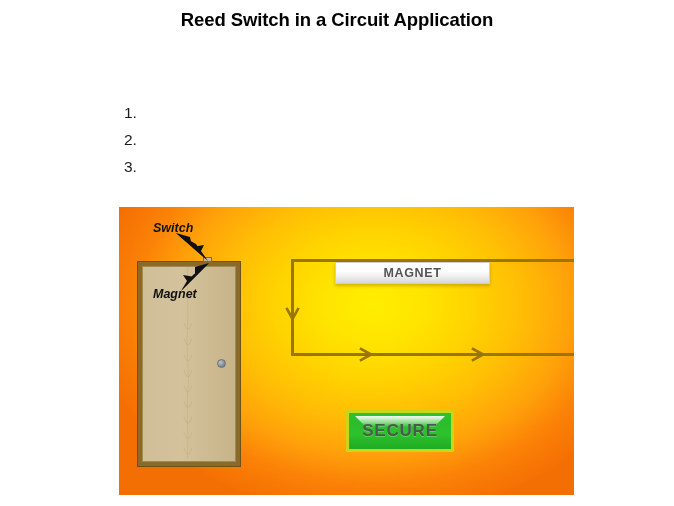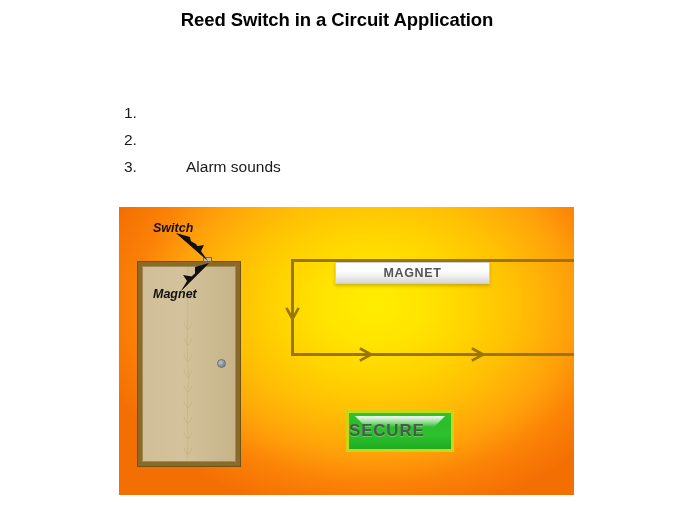--- a/index.html
+++ b/index.html
@@ -189,20 +189,21 @@
     position: absolute;
     left: 227px;
     top: 203px;
     width: 108px;
     height: 42px;
     box-sizing: border-box;
     border: 3px solid #cbd616;
     background: linear-gradient(180deg, #2fc22f 0%, #2bbd2b 30%, #2ec12e 58%, #1eac22 100%);
     display: flex;
     align-items: center;
+    justify-content: center;
     position: absolute;
   }
   #secure-gloss {
     position: absolute;
     left: 6px;
     top: 3px;
     width: calc(100% - 12px);
     height: 11px;
     background: linear-gradient(180deg, rgba(255,255,255,0.95) 0%, rgba(255,255,255,0.45) 60%, rgba(255,255,255,0.02) 100%);
     clip-path: polygon(0 0, 100% 0, 88% 100%, 12% 100%);
@@ -227,21 +228,20 @@
   <div class="bullet-row">
     <span class="bullet-num">1.</span>
   </div>
 
   <div class="bullet-row">
     <span class="bullet-num">2.</span>
   </div>
 
   <div class="bullet-row">
     <span class="bullet-num">3.</span>
-    <span class="bullet-text">Alarm sounds</span>
   </div>
 
 </div>
 
 <div id="diagram">
 
   <div id="door-frame">
     <div id="door-panel">
       <svg id="door-grain" viewBox="0 0 40 200" preserveAspectRatio="none">
         <path d="M20 0 C17 26 22 44 19 66 C16 88 23 104 20 128 C17 150 22 168 19 198" stroke="#b9a677" stroke-width="1.2" fill="none" opacity="0.85"></path>

